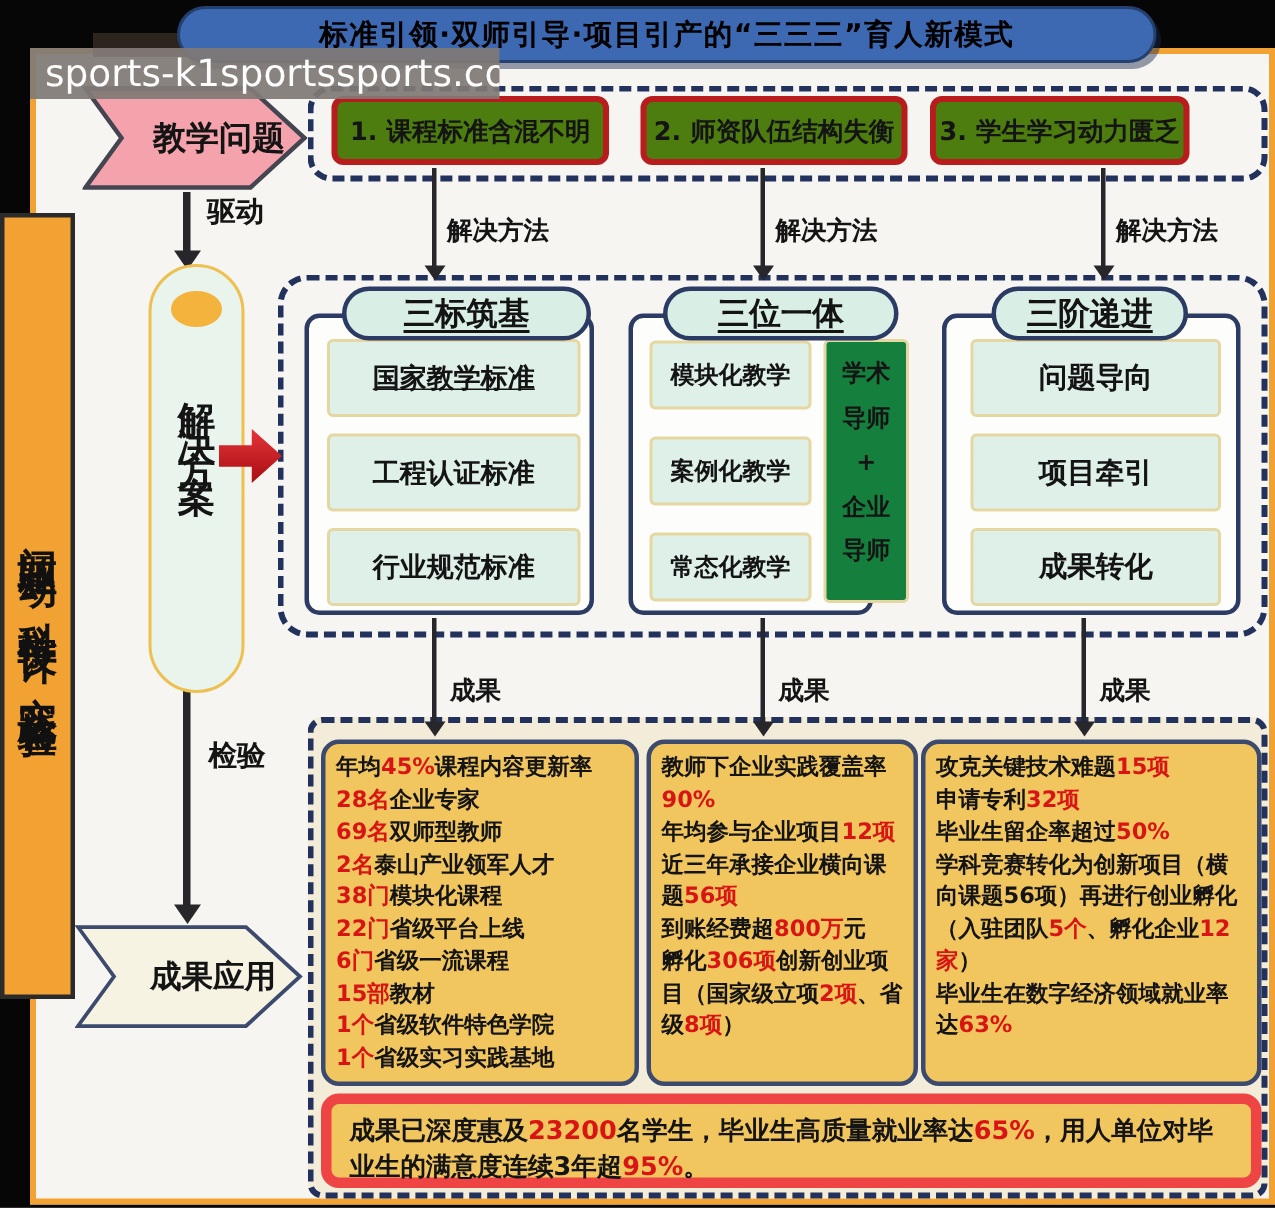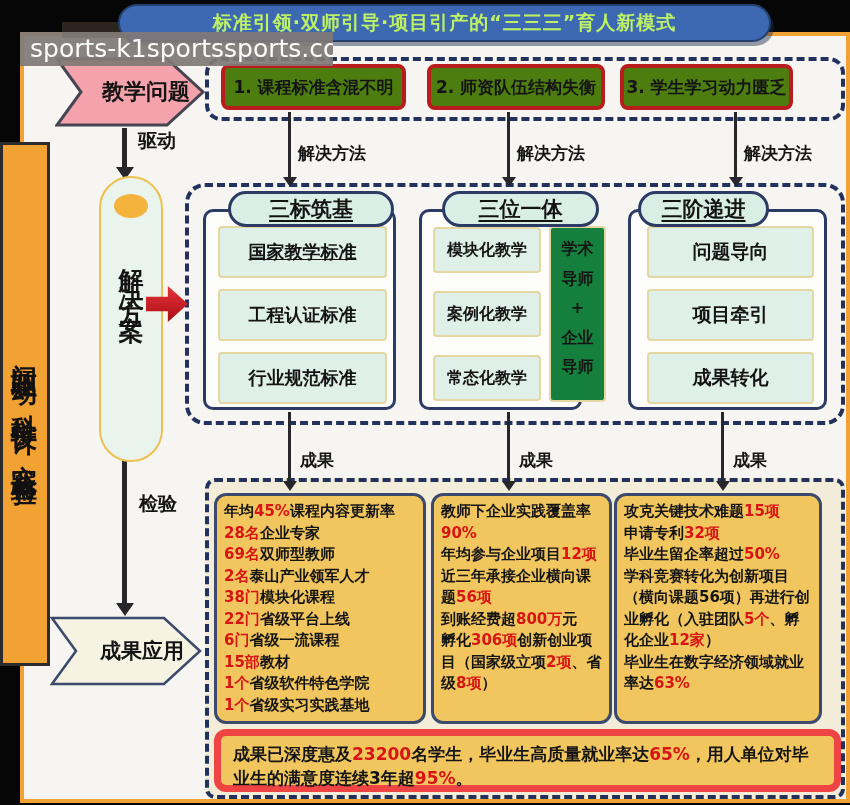--- a/index.html
+++ b/index.html
@@ -5,21 +5,21 @@
   html,body{margin:0;padding:0;background:#000;}
   .canvas{position:relative;width:850px;height:805px;background:#060606;overflow:hidden;
           font-family:"DejaVu Sans","Liberation Sans",sans-serif;color:#141414;}
   .abs{position:absolute;box-sizing:border-box;}
   
   .frame{left:20px;top:32px;width:830px;height:771px;background:#f7f5f1;border:4px solid #f2a232;z-index:0;}
   
   .darkbar{left:62px;top:22px;width:292px;height:16px;background:rgba(52,44,34,.85);z-index:4;}
   .banner{left:118px;top:4px;width:653px;height:38px;background:#3c69b2;border:2px solid #24406f;
           border-radius:19px;z-index:5;display:flex;align-items:center;justify-content:center;
-          color:#bef264;font-weight:bold;font-size:19px;letter-spacing:1px;box-shadow:3px 4px 0 rgba(25,40,75,.45);}
+          color:#000000;font-weight:bold;font-size:19px;letter-spacing:1px;box-shadow:3px 4px 0 rgba(25,40,75,.45);}
   .watermark{left:20px;top:32px;width:313px;height:34px;background:rgba(128,122,118,.93);z-index:6;
           color:#fdfdfd;font-size:25px;line-height:34px;padding-left:10px;white-space:nowrap;overflow:hidden;}
   
   .obar{left:0;top:142px;width:50px;height:524px;background:#f2a232;border:3px solid #2b2b2b;z-index:3;
         display:flex;flex-direction:column;align-items:center;justify-content:center;gap:30px;}
   .obar span{writing-mode:vertical-rl;text-orientation:upright;font-weight:bold;font-size:26px;letter-spacing:5px;color:#111;}
   
   .dash{border:4px dashed #22325c;z-index:1;}
   .dash.top{left:205px;top:57px;width:640px;height:64px;border-radius:16px;}
   .dash.mid{left:185px;top:183px;width:660px;height:242px;border-radius:20px;}
@@ -131,21 +131,21 @@
 企业
 导师</div>
   </div>
   <div class="abs pillh" style="left:442px;width:157px;">三位一体</div>
 
   <div class="abs wbox" style="left:628px;width:199px;">
     <div class="mint" style="left:16px;top:14px;width:167px;height:52px;font-size:19px;">问题导向</div>
     <div class="mint" style="left:16px;top:77px;width:167px;height:52px;font-size:19px;">项目牵引</div>
     <div class="mint" style="left:16px;top:140px;width:167px;height:52px;font-size:19px;">成果转化</div>
   </div>
-  <div class="abs pillh" style="left:638px;width:131px;text-align:right;">三阶递进</div>
+  <div class="abs pillh" style="left:661px;width:131px;text-align:right;">三阶递进</div>
 
   <div class="av" style="left:288px;top:412px;height:70px;"></div>
   <div class="av" style="left:507px;top:412px;height:70px;"></div>
   <div class="av" style="left:721px;top:412px;height:70px;"></div>
   <div class="flowlabel" style="left:300px;top:449px;font-size:17px;">成果</div>
   <div class="flowlabel" style="left:519px;top:449px;font-size:17px;">成果</div>
   <div class="flowlabel" style="left:733px;top:449px;font-size:17px;">成果</div>
 
   <div class="av thick" style="left:122px;top:458px;height:146px;"></div>
   <div class="flowlabel" style="left:139px;top:491px;font-size:19px;">检验</div>
@@ -172,21 +172,21 @@
   </div>
 
   <div class="abs rbox" style="left:431px;top:493px;width:181px;height:231px;">
     <div><span>教师下企业实践覆盖率</span><span class="red">90%</span></div>
     <div><span>年均参与企业项目</span><span class="red">12项</span></div>
     <div><span>近三年承接企业横向课题</span><span class="red">56项</span></div>
     <div><span>到账经费超</span><span class="red">800万</span><span>元</span></div>
     <div><span>孵化</span><span class="red">306项</span><span>创新创业项目（国家级立项</span><span class="red">2项</span><span>、省级</span><span class="red">8项</span><span>）</span></div>
   </div>
 
-  <div class="abs rbox" style="left:614px;top:493px;width:208px;height:231px;">
+  <div class="abs rbox" style="left:614px;top:493px;width:227px;height:231px;">
     <div><span>攻克关键技术难题</span><span class="red">15项</span></div>
     <div><span>申请专利</span><span class="red">32项</span></div>
     <div><span>毕业生留企率超过</span><span class="red">50%</span></div>
     <div><span>学科竞赛转化为创新项目（横向课题56项）再进行创业孵化（入驻团队</span><span class="red">5个</span><span>、孵化企业</span><span class="red">12家</span><span>）</span></div>
     <div><span>毕业生在数字经济领域就业率达</span><span class="red">63%</span></div>
   </div>
 
   <div class="abs summary">
     <div><span>成果已深度惠及</span><span class="red">23200</span><span>名学生，毕业生高质量就业率达</span><span class="red">65%</span><span>，用人单位对毕业生的满意度连续3年超</span><span class="red">95%</span><span>。</span></div>
   </div>

